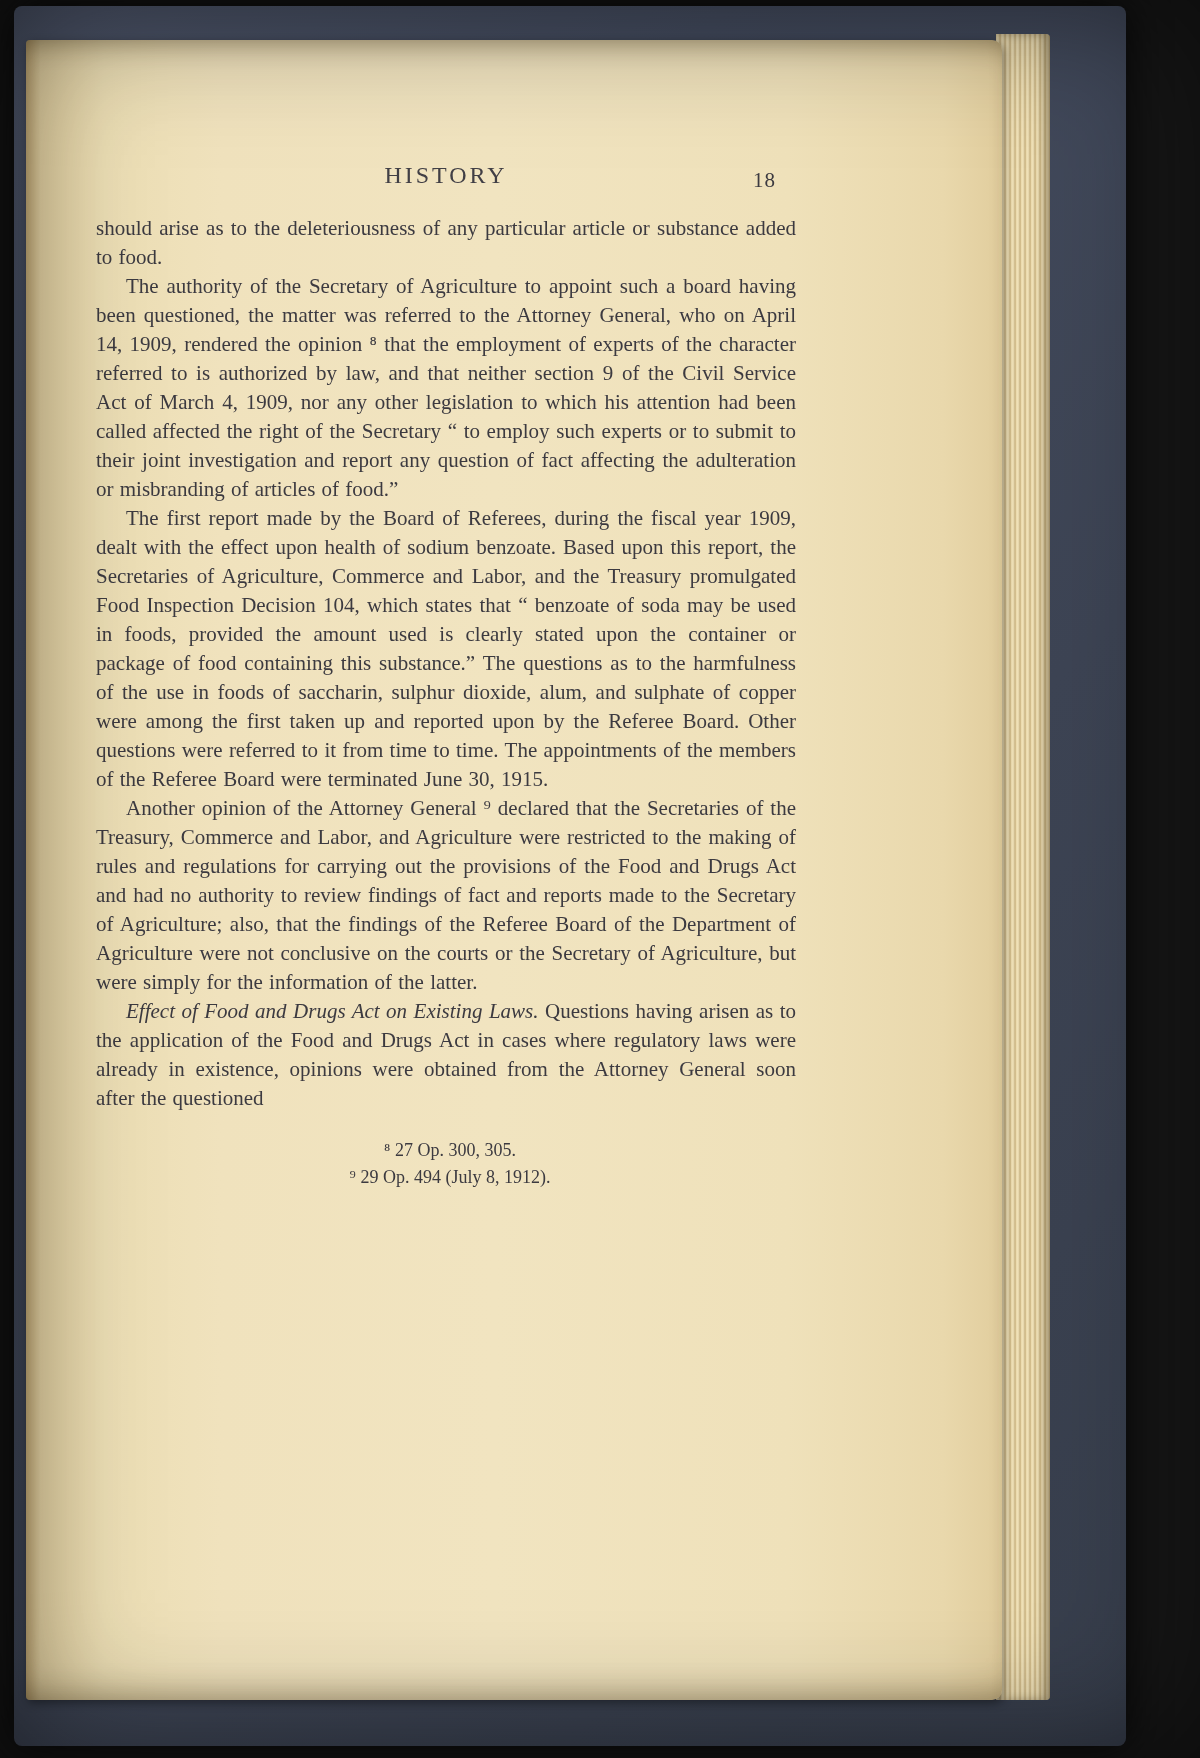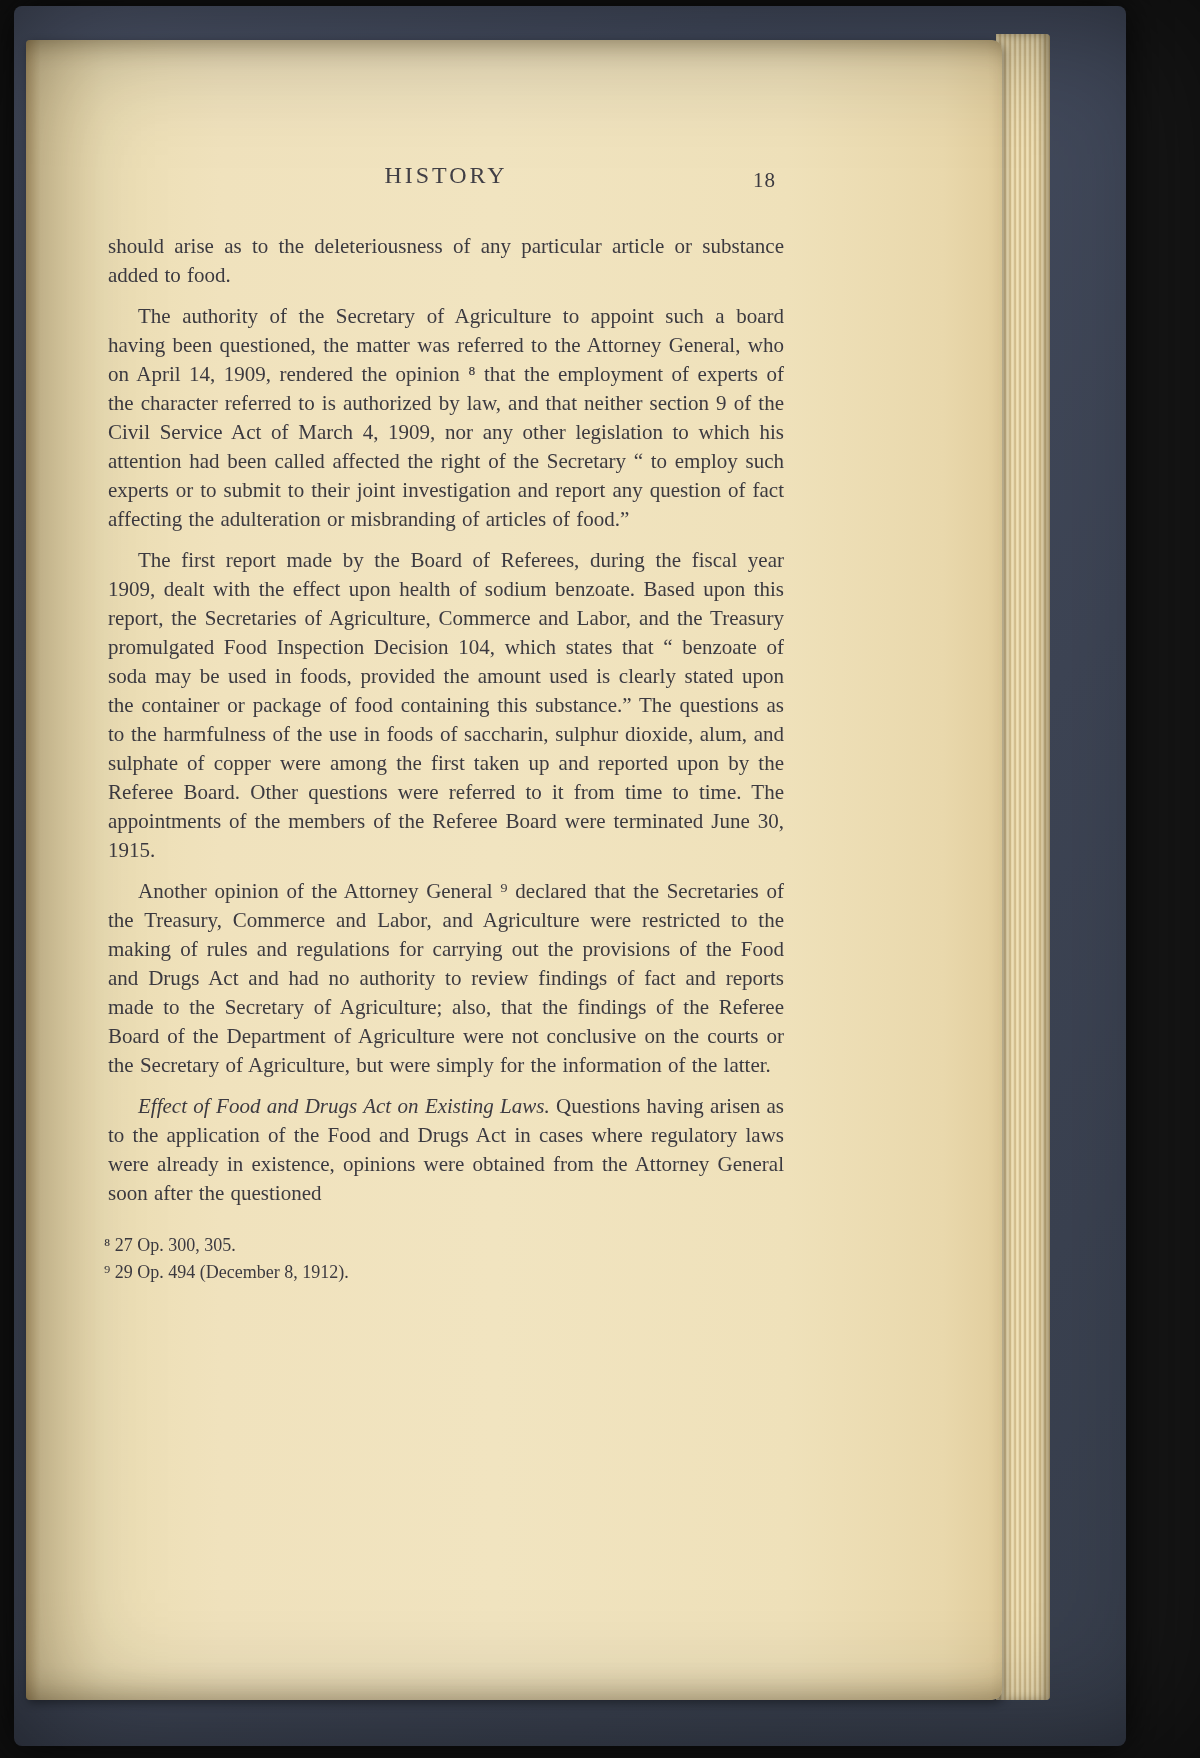--- a/index.html
+++ b/index.html
@@ -45,50 +45,51 @@
   }
   .content {
     position: absolute;
     left: 70px; top: 120px;
     width: 700px;
     color: #3c3a40;
   }
   .page-header {
     position: relative;
     height: 30px;
-    margin-bottom: 42px;
+    margin-bottom: 24px;
   }
   .running-title {
     position: absolute;
     left: 0; right: 0;
     text-align: center;
     font-size: 24px;
     line-height: 30px;
     letter-spacing: 3px;
     color: #413f45;
   }
   .page-number {
     position: absolute;
     right: 20px; top: 8px;
     font-size: 21px;
     letter-spacing: 1px;
   }
   .para {
-    margin: 12px;
+    margin: 0;
     font-size: 21px;
     line-height: 29px;
     text-align: justify;
     text-indent: 30px;
     word-spacing: 1px;
   }
   .para.no-indent { text-indent: 0; }
   .lead { font-style: italic; }
   .footnotes {
     margin-top: 24px;
     padding-left: 8px;
+    text-align: center;
   }
   .footnote {
     margin: 0;
     font-size: 18px;
     line-height: 27px;
     text-indent: 0;
   }
   .vignette {
     position: absolute;
     inset: 0;
@@ -121,21 +122,21 @@
 
       <p class="para">Another opinion of the Attorney General ⁹ declared that the Secretaries of the Treasury, Commerce and Labor, and Agriculture were restricted to the making of rules and regulations for carrying out the provisions of the Food and Drugs Act and had no authority to review findings of fact and reports made to the Secretary of Agriculture; also, that the findings of the Referee Board of the Department of Agriculture were not conclusive on the courts or the Secretary of Agriculture, but were simply for the information of the latter.</p>
 
       <p class="para">
         <em class="lead">Effect of Food and Drugs Act on Existing Laws.</em>
         <span>Questions having arisen as to the application of the Food and Drugs Act in cases where regulatory laws were already in existence, opinions were obtained from the Attorney General soon after the questioned</span>
       </p>
 
       <div class="footnotes">
         <p class="footnote">⁸ 27 Op. 300, 305.</p>
-        <p class="footnote">⁹ 29 Op. 494 (December 8, 1912).</p>
+        <p class="footnote">⁹ 29 Op. 494 (July 8, 1912).</p>
       </div>
 
     </div>
   </div>
 
   <div class="vignette"></div>
 
 </div>
 
 </body></html>

